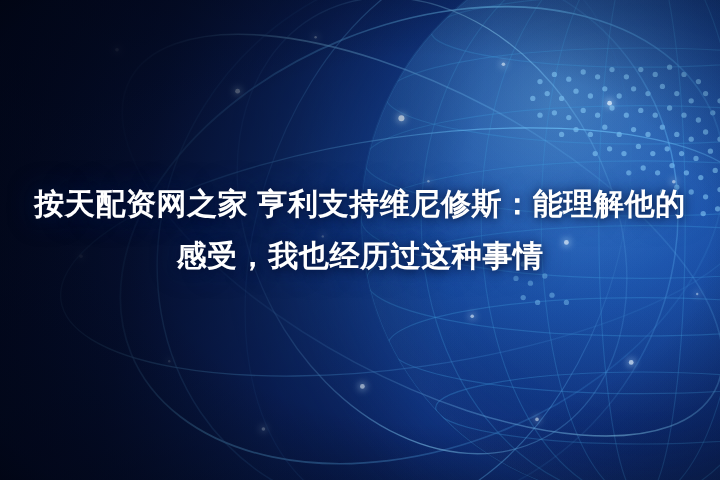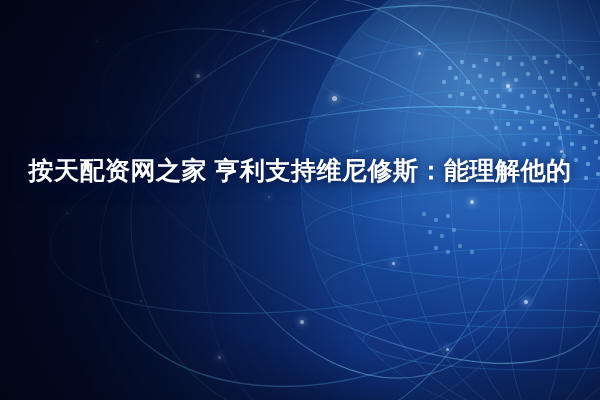--- a/index.html
+++ b/index.html
@@ -346,15 +346,16 @@
     <div class="star" style="left:446px; top:348px; width:3px; height:3px; opacity:.65;"></div>
     <div class="star" style="left:356px; top:150px; width:2px; height:2px; opacity:.6;"></div>
     <div class="star" style="left:268px; top:196px; width:2px; height:2px; opacity:.45;"></div>
   </div>
 
   <div class="vignette-left"></div>
   <div class="vignette-edges"></div>
 
   <div class="title-block">
     <div class="title-line">按天配资网之家 亨利支持维尼修斯：能理解他的</div>
+    <div class="title-line">感受，我也经历过这种事情</div>
   </div>
 
 </div>
 
 </body></html>

